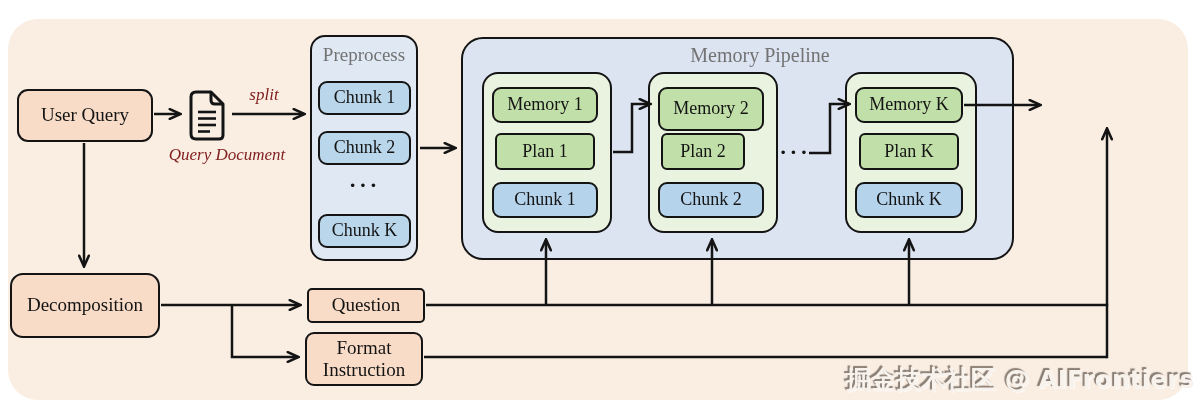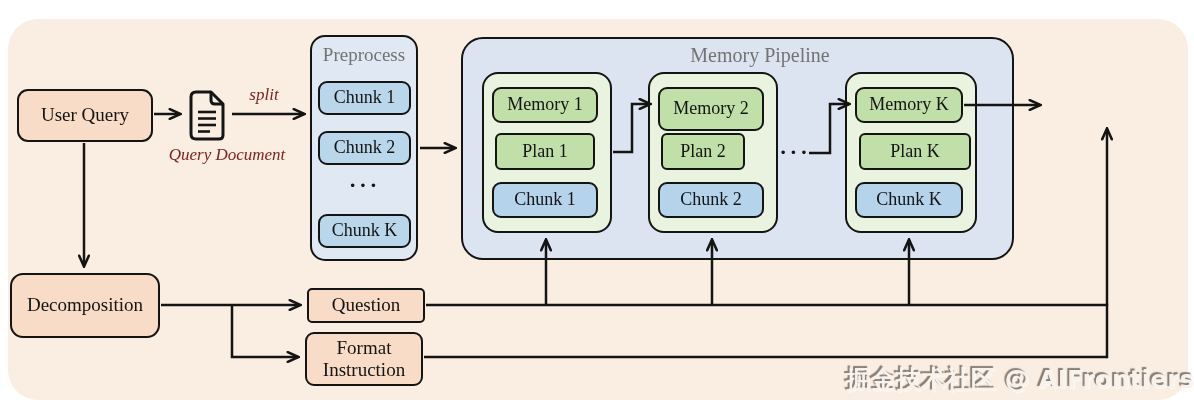--- a/index.html
+++ b/index.html
@@ -113,21 +113,21 @@
   <div class="node chip chip-blue" style="left:658px;top:182px;width:106px;height:36px;">
     <span>Chunk 2</span>
   </div>
 
   <div class="dots" style="left:779px;top:139px;width:32px;">···</div>
 
   <div class="node group" style="left:845px;top:72px;width:132px;height:161px;"></div>
   <div class="node chip chip-green" style="left:855px;top:87px;width:108px;height:36px;align-items:center;">
     <span>Memory K</span>
   </div>
-  <div class="node chip chip-plan" style="left:859px;top:133px;width:112px;height:37px;">
+  <div class="node chip chip-plan" style="left:859px;top:133px;width:100px;height:37px;">
     <span>Plan K</span>
   </div>
   <div class="node chip chip-blue" style="left:855px;top:182px;width:108px;height:36px;">
     <span>Chunk K</span>
   </div>
 
 
   <div class="node peach" style="left:10px;top:273px;width:150px;height:65px;border-radius:13px;">
     <span>Decomposition</span>
   </div>

